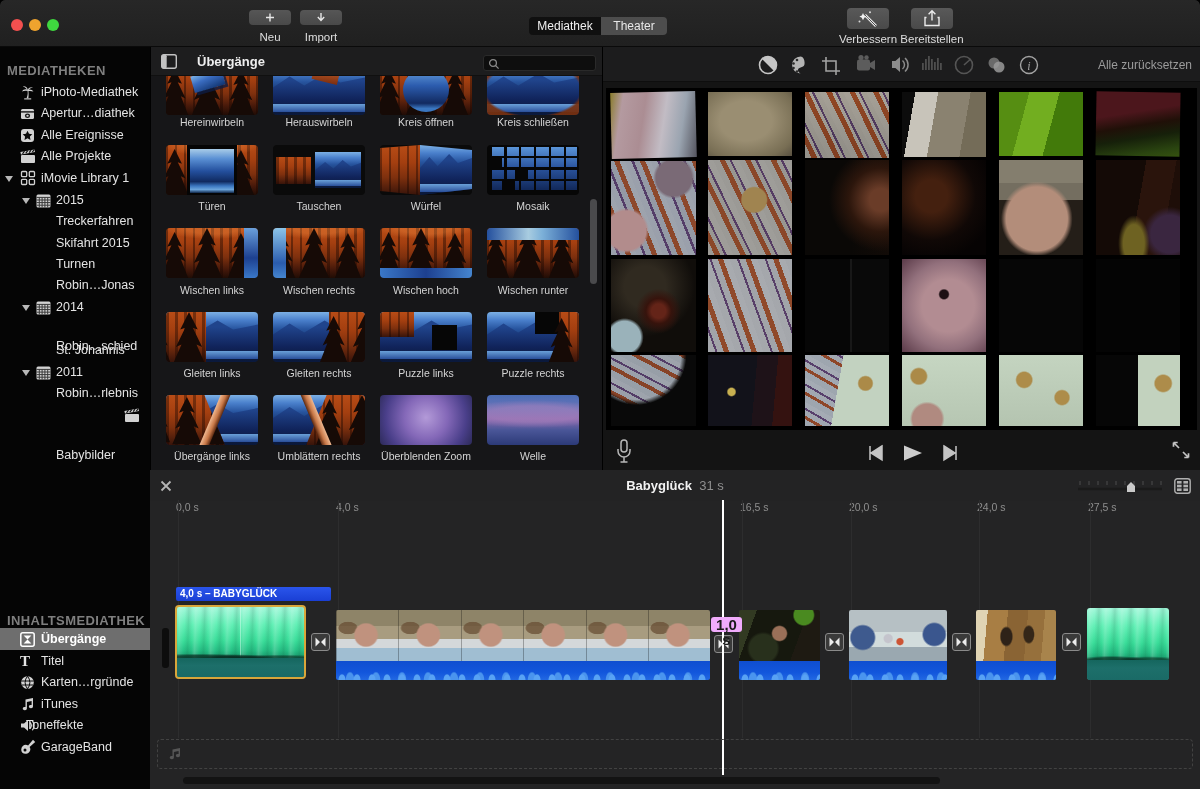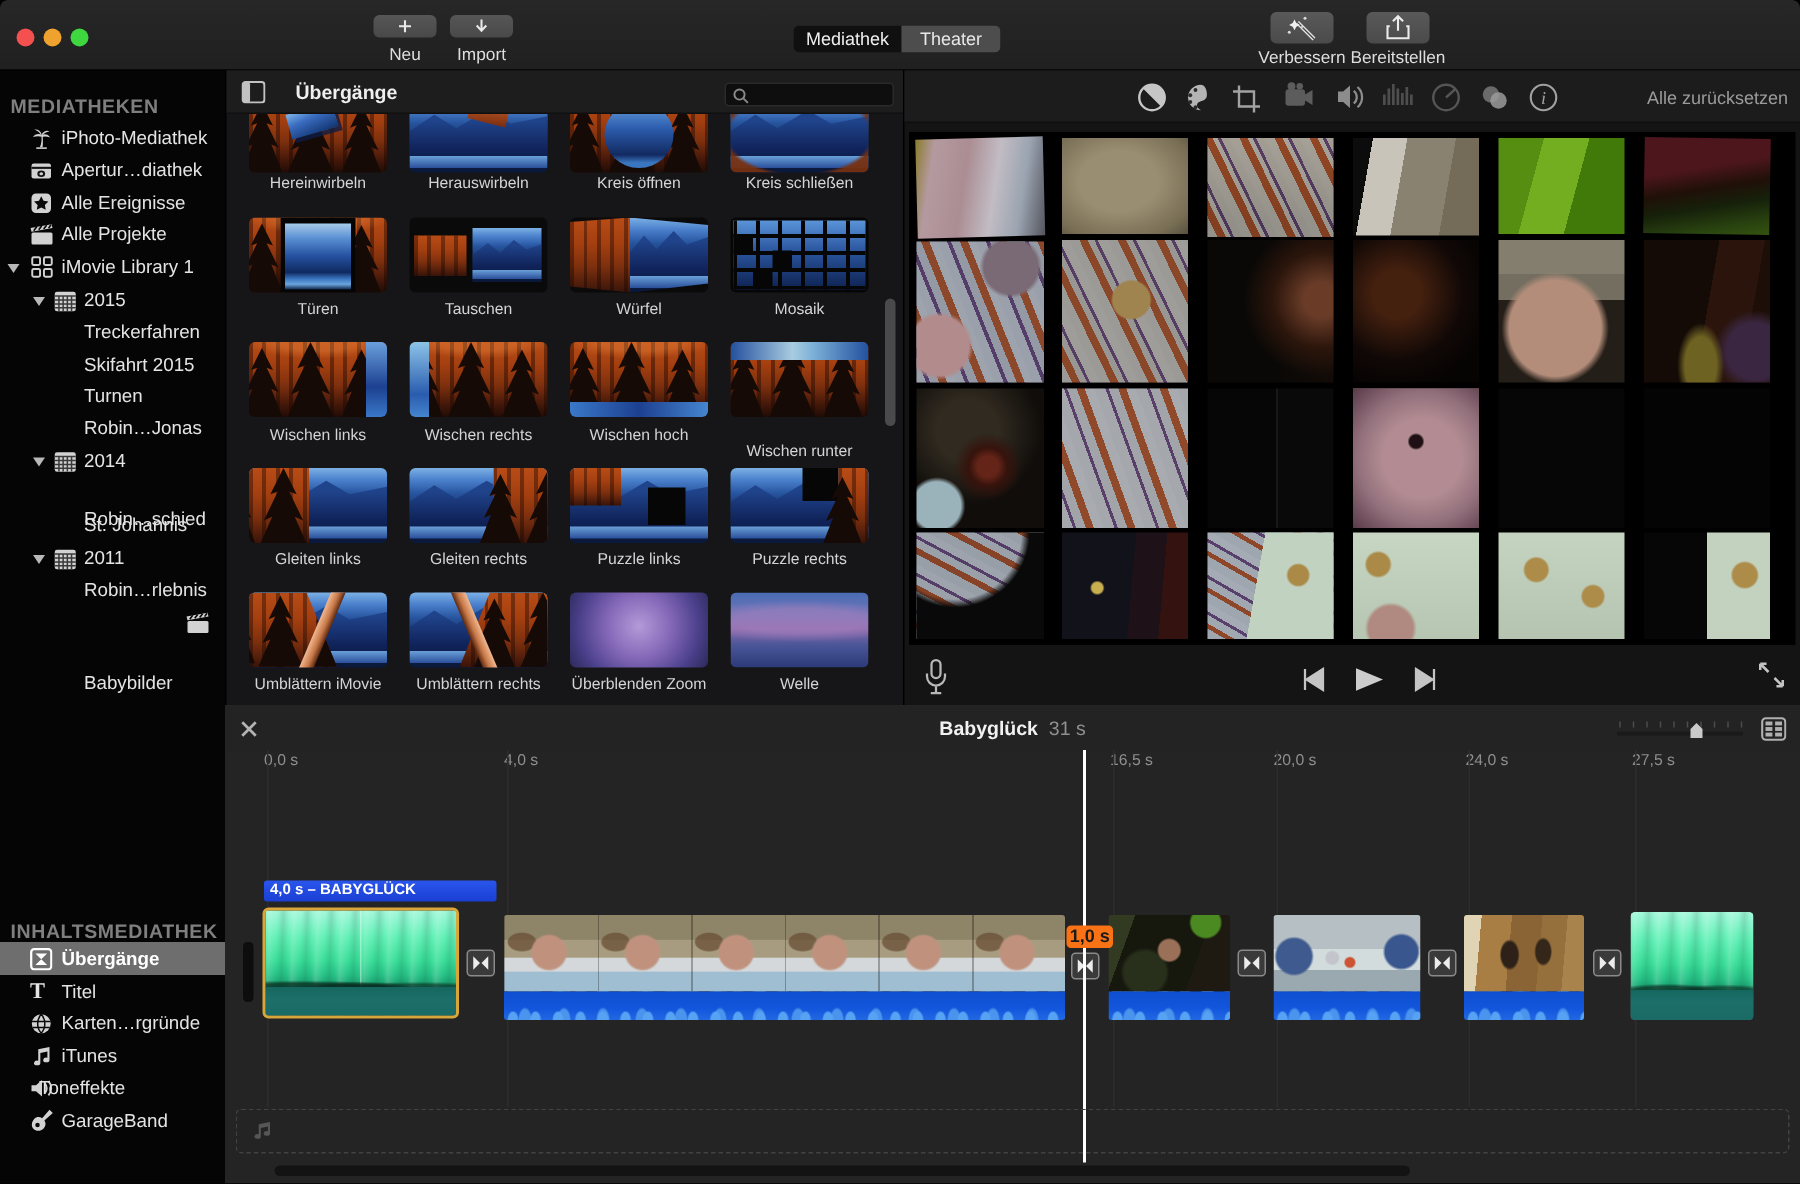--- a/index.html
+++ b/index.html
@@ -103,21 +103,21 @@
 .audio { position:absolute; left:0; bottom:0; width:100%; height:19px;
   background:
    radial-gradient(ellipse 5px 8px at 6px 19px, #58a2f4 0 62%, rgba(0,0,0,0) 78%) 0 0/15px 19px repeat-x,
    radial-gradient(ellipse 6px 11px at 14px 19px, #4a94ee 0 62%, rgba(0,0,0,0) 78%) 0 0/26px 19px repeat-x,
    linear-gradient(#0f4ed0,#1256dc 60%,#2268e2); }
 .trico { position:absolute; width:19px; height:18px; border-radius:3px;
   background:rgba(62,62,62,.88); border:1px solid #8a8a8a; }
 #playhead { position:absolute; left:572px; top:30px; width:2px; height:275px;
   background:#fff; }
 #tooltip { position:absolute; left:561px; top:147px; width:31px; height:15px;
-  background:#f97316; border-radius:3px; font-size:12px; font-weight:bold;
+  background:#f0abfc; border-radius:3px; font-size:15px; font-weight:bold;
   color:#1a1a1a; text-align:center; line-height:15px; }
 #musicrow { position:absolute; left:7px; top:269px; width:1036px; height:30px;
   border:1px dashed #424242; border-radius:4px; }
 #hscroll { position:absolute; left:33px; top:307px; width:757px; height:7px;
   background:#131313; border-radius:4px; }
 .tealcap { position:absolute; left:0; bottom:0; width:100%; height:19px;
   background:linear-gradient(#15665e,#1d6f6a 40%,#1a6a66); }
 .greenclip { background:
   repeating-linear-gradient(92deg, rgba(255,255,255,0) 0px, rgba(255,255,255,.16) 3px, rgba(255,255,255,0) 8px, rgba(8,70,45,.14) 12px, rgba(255,255,255,0) 16px),
   linear-gradient(180deg,#a2f8da 0%,#62f0b6 25%,#3ade9a 48%,#27c286 62%,#1aa070 71%,#1d7a69 74%,#1d6f6a 100%); }
@@ -424,21 +424,21 @@
       </div>
       <div class="thumb tO" style="left:336px;top:152px;">
         <svg class="pines" width="92" height="50">
             <use href="#pineset"></use>
           </svg>
         <i style="left:0;top:0;width:92px;height:12px;background:linear-gradient(90deg,#24509e,#a8cce0 45%,#7cb0d8 60%,#24509e);"></i>
       </div>
       <div class="tlabel" style="left:1px;top:208px;">Wischen links</div>
       <div class="tlabel" style="left:108px;top:208px;">Wischen rechts</div>
       <div class="tlabel" style="left:215px;top:208px;">Wischen hoch</div>
-      <div class="tlabel" style="left:322px;top:208px;margin-top:11px;">Wischen runter</div>
+      <div class="tlabel" style="left:322px;top:208px;">Wischen runter</div>
 
       <div class="thumb tB2" style="left:15px;top:235.5px;">
           <i class="mnt"></i>
           <i class="lake"></i>
         <i class="tOg" style="left:0;top:0;width:40px;height:50px;"></i>
         <svg class="pines" width="40" height="50" style="overflow:hidden;">
             <use href="#pineset" transform="translate(-18,0)"></use>
           </svg>
       </div>
       <div class="thumb tB2" style="left:122px;top:235.5px;">
@@ -484,21 +484,21 @@
           <i class="lake"></i>
         <i class="tOg" style="right:0;top:0;width:60px;height:50px;clip-path:polygon(36% 0,100% 0,100% 100%,2% 100%);">
             <svg width="60" height="50" style="position:absolute;left:0;top:0;">
               <use href="#pineset" transform="translate(16,0) scale(1.0)"></use>
             </svg>
           </i>
         <i style="right:44px;top:-6px;width:9px;height:64px;background:linear-gradient(90deg,#5a2810,#c87848 45%,#f0b890);transform:rotate(-23deg);"></i>
       </div>
       <div class="thumb tP" style="left:229px;top:319px;"></div>
       <div class="thumb tW" style="left:336px;top:319px;"></div>
-      <div class="tlabel" style="left:1px;top:374px;">Umblättern iMovie</div>
+      <div class="tlabel" style="left:1px;top:374px;">Übergänge links</div>
       <div class="tlabel" style="left:108px;top:374px;">Umblättern rechts</div>
       <div class="tlabel" style="left:215px;top:374px;">Überblenden Zoom</div>
       <div class="tlabel" style="left:322px;top:374px;">Welle</div>
     </div>
     <div id="tphead">
       <svg width="16" height="15" style="position:absolute;left:10px;top:7px;" viewBox="0 0 16 15">
         <rect x="0.7" y="0.7" width="14.6" height="13.6" rx="2" fill="none" stroke="#c2c2c2" stroke-width="1.4"></rect>
         <rect x="0.7" y="0.7" width="5" height="13.6" rx="1.5" fill="#c2c2c2"></rect>
       </svg>
       <div class="title">Übergänge</div>

